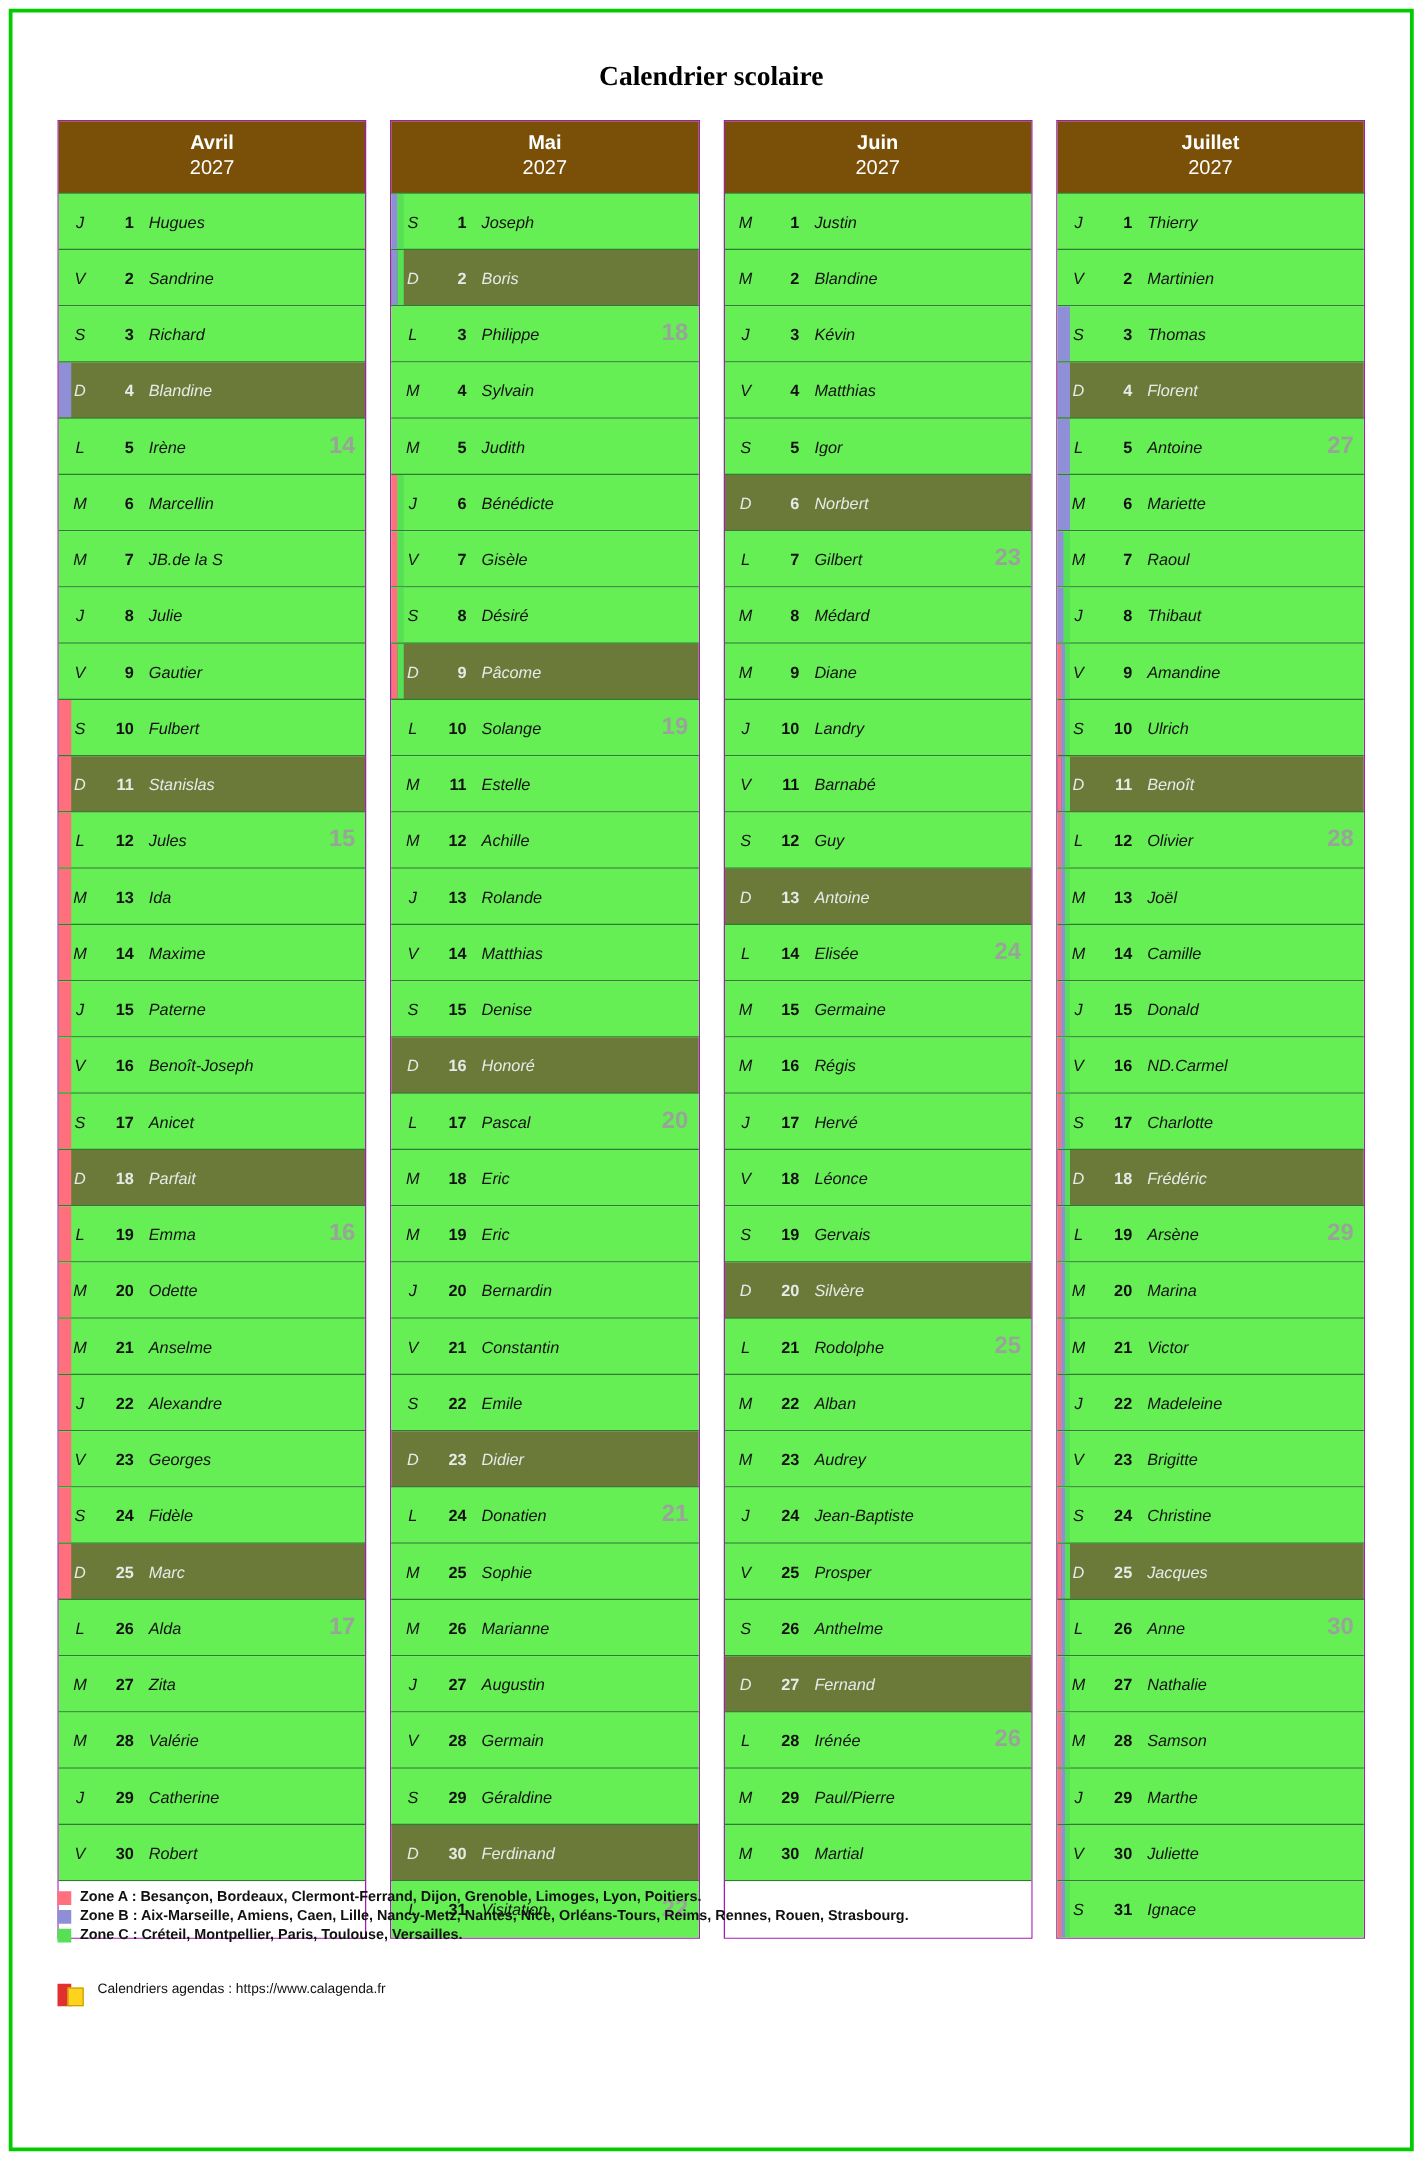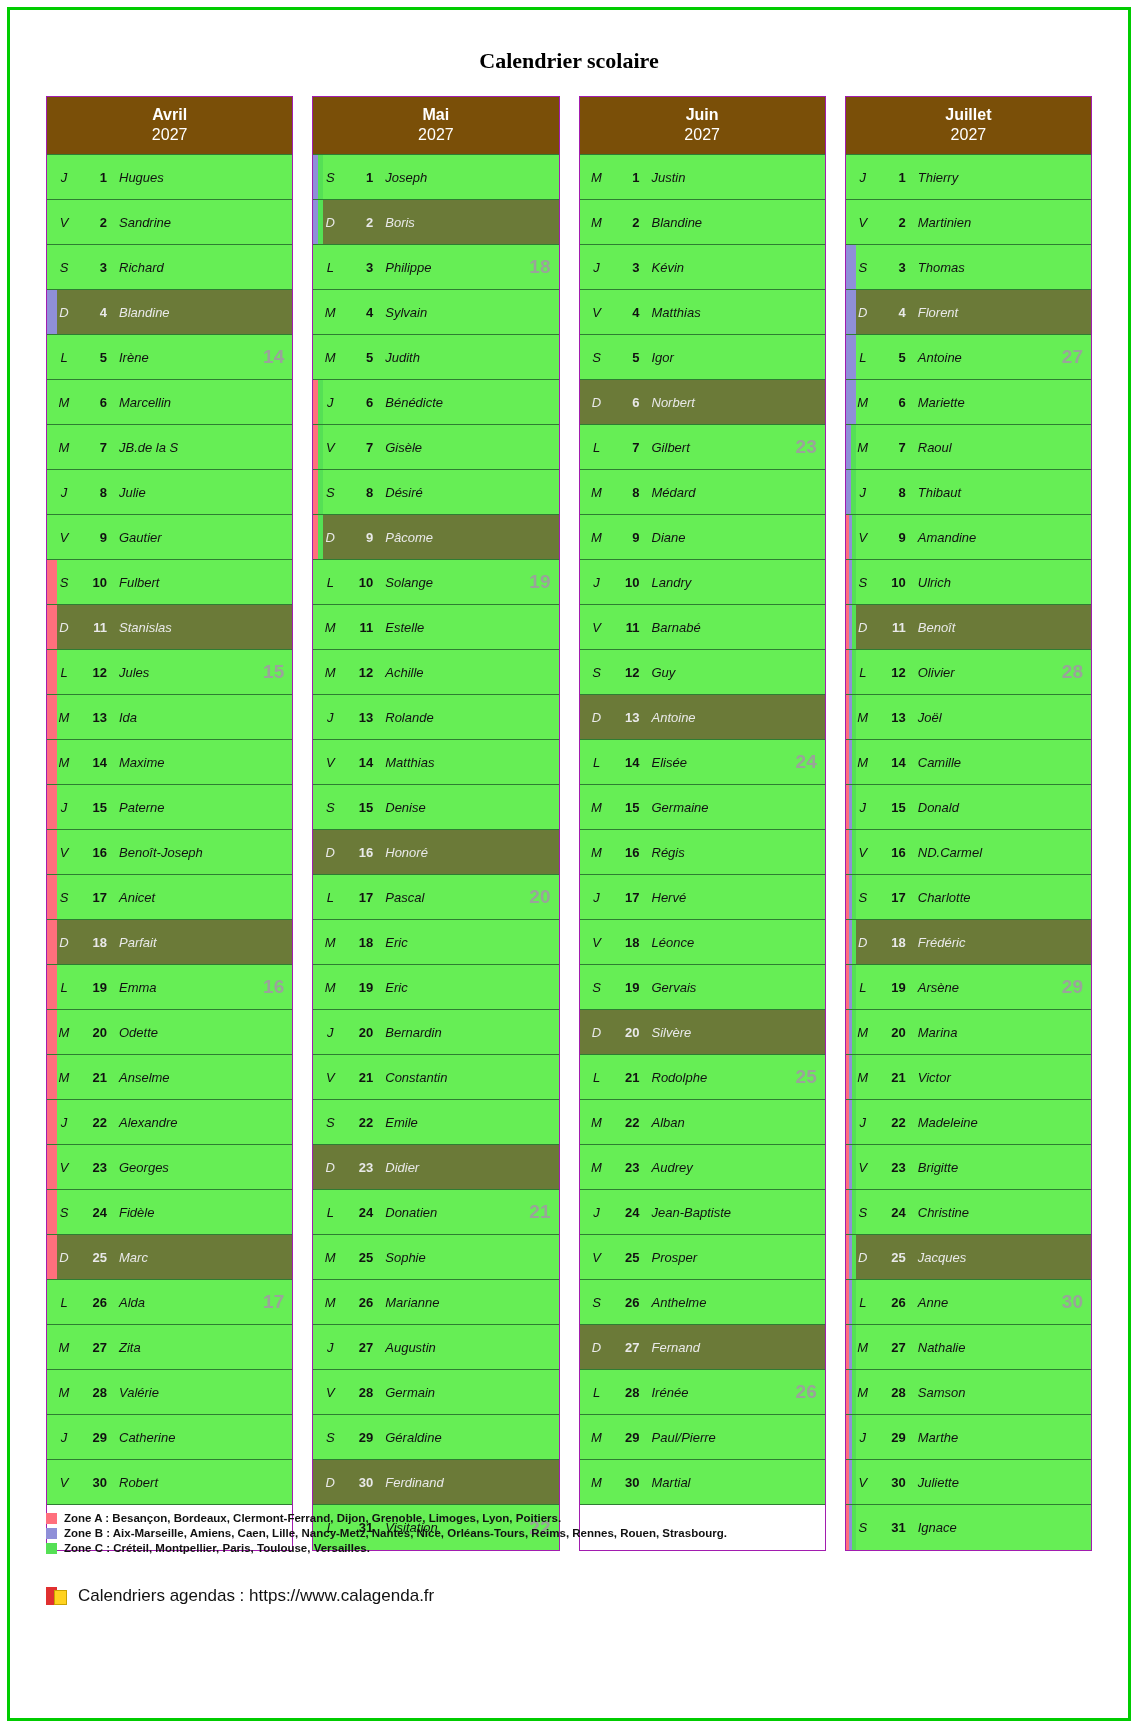--- a/index.html
+++ b/index.html
@@ -108,22 +108,22 @@
     position:absolute;
     left:46px;top:1512px;
     font-size:11.5px;
     color:#111;
   }
   .legend .row{display:flex;align-items:center;margin-bottom:3px;font-weight:bold;}
   .legend .sw{width:11px;height:11px;margin-right:7px;display:inline-block;}
   .footer{
     position:absolute;
     left:46px;top:1585px;
-    display:flex;align-items:center;
-    font-size:17px;color:#111;
+    display:flex;align-items:flex-start;
+    font-size:11px;color:#111;
   }
   .logo{
     width:22px;height:22px;margin-right:10px;position:relative;
   }
   .logo .p1{position:absolute;left:0;top:2px;width:11px;height:18px;background:#e03030;}
   .logo .p2{position:absolute;left:8px;top:5px;width:13px;height:15px;background:#ffd21f;border:1px solid #c9a200;box-sizing:border-box;}
 </style>
 </head>
 <body>
 

